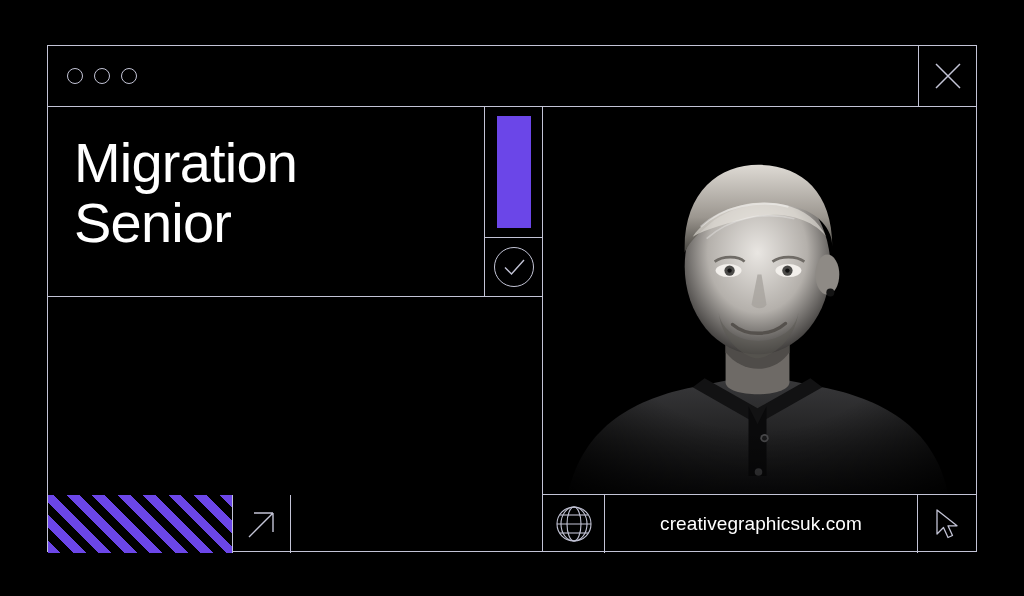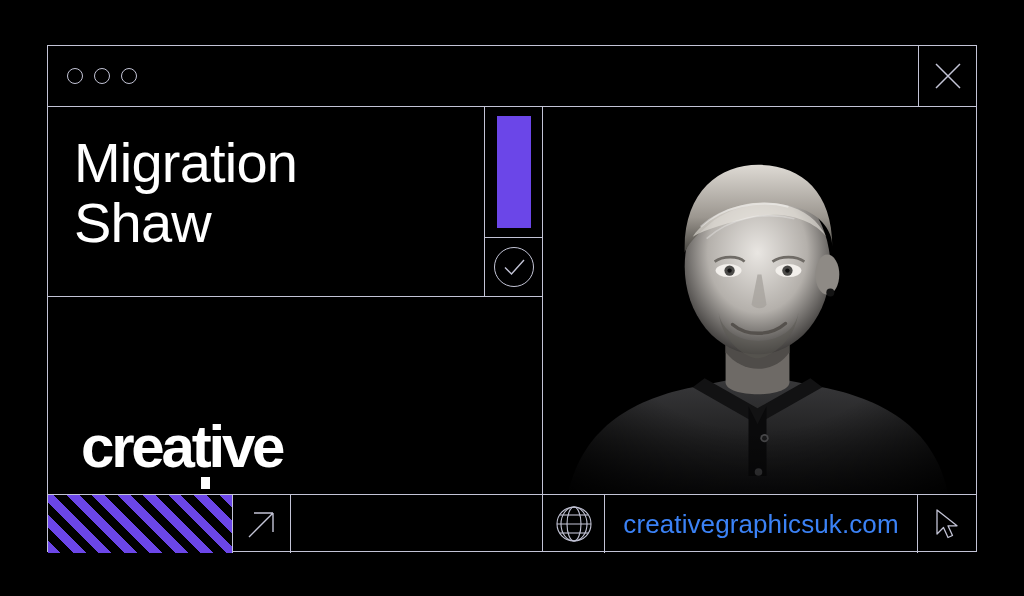--- a/index.html
+++ b/index.html
@@ -280,22 +280,22 @@
   .url-cell {
     position: absolute;
     left: 62px; top: 0;
     right: 58px;
     height: 100%;
     border-right: 1.6px solid #c3c4d6;
     box-sizing: border-box;
     display: flex; align-items: center; justify-content: center;
   }
   .url-text {
-    color: #3b82f6;
-    font-size: 26px;
+    color: #ffffff;
+    font-size: 19px;
     letter-spacing: 0.1px;
   }
   .cursor-cell {
     position: absolute;
     right: 0; top: 0;
     width: 58px; height: 100%;
     display: flex; align-items: center; justify-content: center;
   }
 </style>
 </head>
@@ -316,21 +316,21 @@
         </svg>
       </div>
     </div>
 
     <div class="body-area">
 
       <div class="left-col">
 
         <div class="row-title">
           <div class="headline">Migration
-Shaw</div>
+Senior</div>
 
           <div class="side-stack">
             <div class="barcode-cell">
               <div class="barcode">
                   <i style="height: 4.7619%;"></i>
                   <i style="height: 2.38095%;"></i>
                   <i style="height: 5.95238%;"></i>
                   <i style="height: 3.57143%;"></i>
                   <i style="height: 2.38095%;"></i>
                   <i style="height: 7.14286%;"></i>
@@ -358,26 +358,20 @@
               <div class="circle-check">
                 <svg width="40" height="40" viewBox="0 0 40 40" style="position:absolute;left:-1px;top:-1px">
                   <path d="M11 20.5 L17.5 27 L30 13" stroke="#c3c4d6" stroke-width="1.4" fill="none"></path>
                 </svg>
               </div>
             </div>
           </div>
         </div>
 
 
-        <div class="row-logo">
-          <div class="logo-wrap">
-            <span>creative</span>
-            <span class="logo-i-dot" style="left: 119.744px; top: 60px;"></span>
-          </div>
-        </div>
 
         <div class="row-bottom">
           <div class="stripes-cell"></div>
           <div class="arrow-cell">
             <svg width="34" height="34" viewBox="0 0 34 34">
               <path d="M4 30 L28 6 M28 6 L28 25 M28 6 L9 6" stroke="#c3c4d6" stroke-width="1.4" fill="none"></path>
             </svg>
           </div>
           <div class="empty-cell"></div>
         </div>

